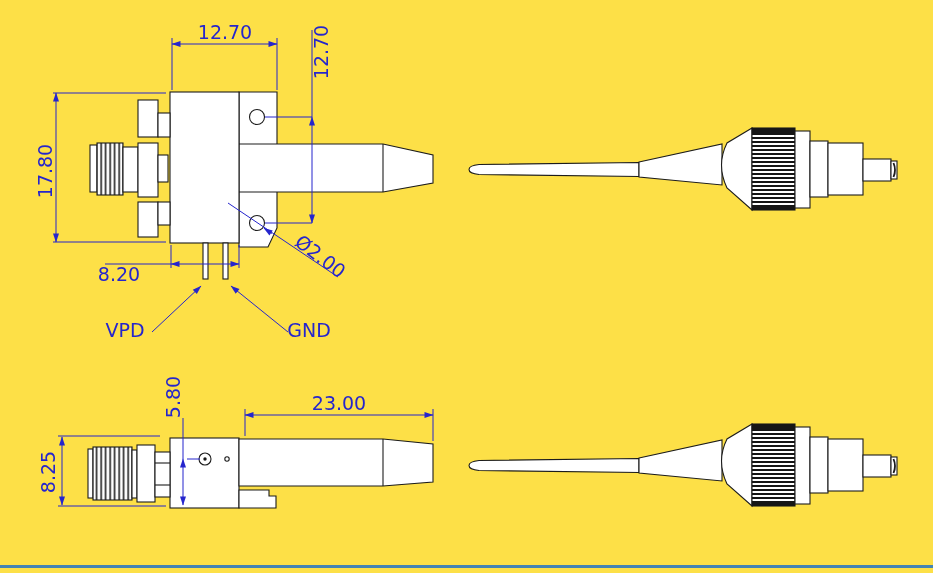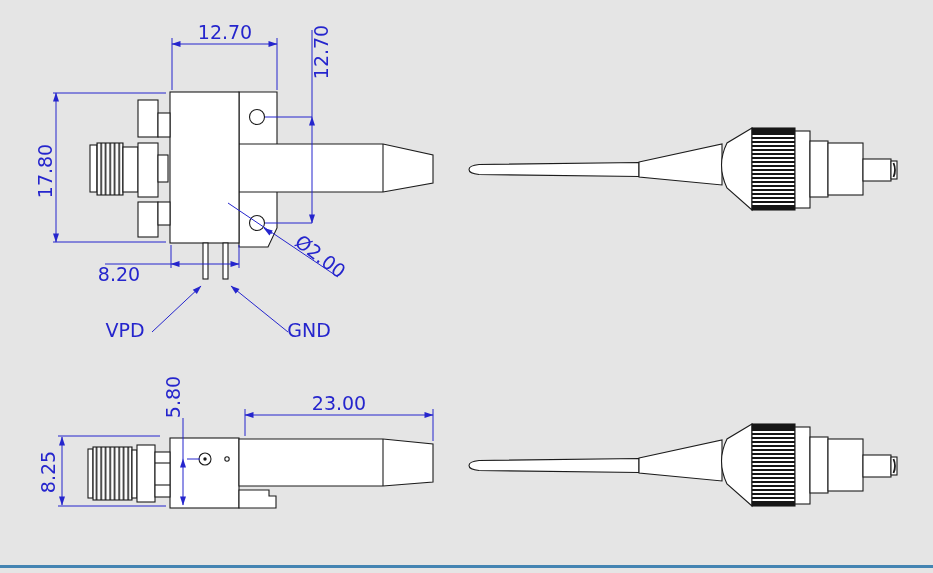--- a/index.html
+++ b/index.html
@@ -5,21 +5,21 @@
   html, body {
     margin: 0;
     padding: 0;
     background: #ffffff;
     font-family: "DejaVu Sans", sans-serif;
   }
   .canvas {
     position: relative;
     width: 933px;
     height: 573px;
-    background: #e5e5e5;
+    background: #fde047;
     overflow: hidden;
   }
   .canvas svg {
     position: absolute;
     left: 0;
     top: 0;
   }
   .footer-rule {
     position: absolute;
     left: 0;

